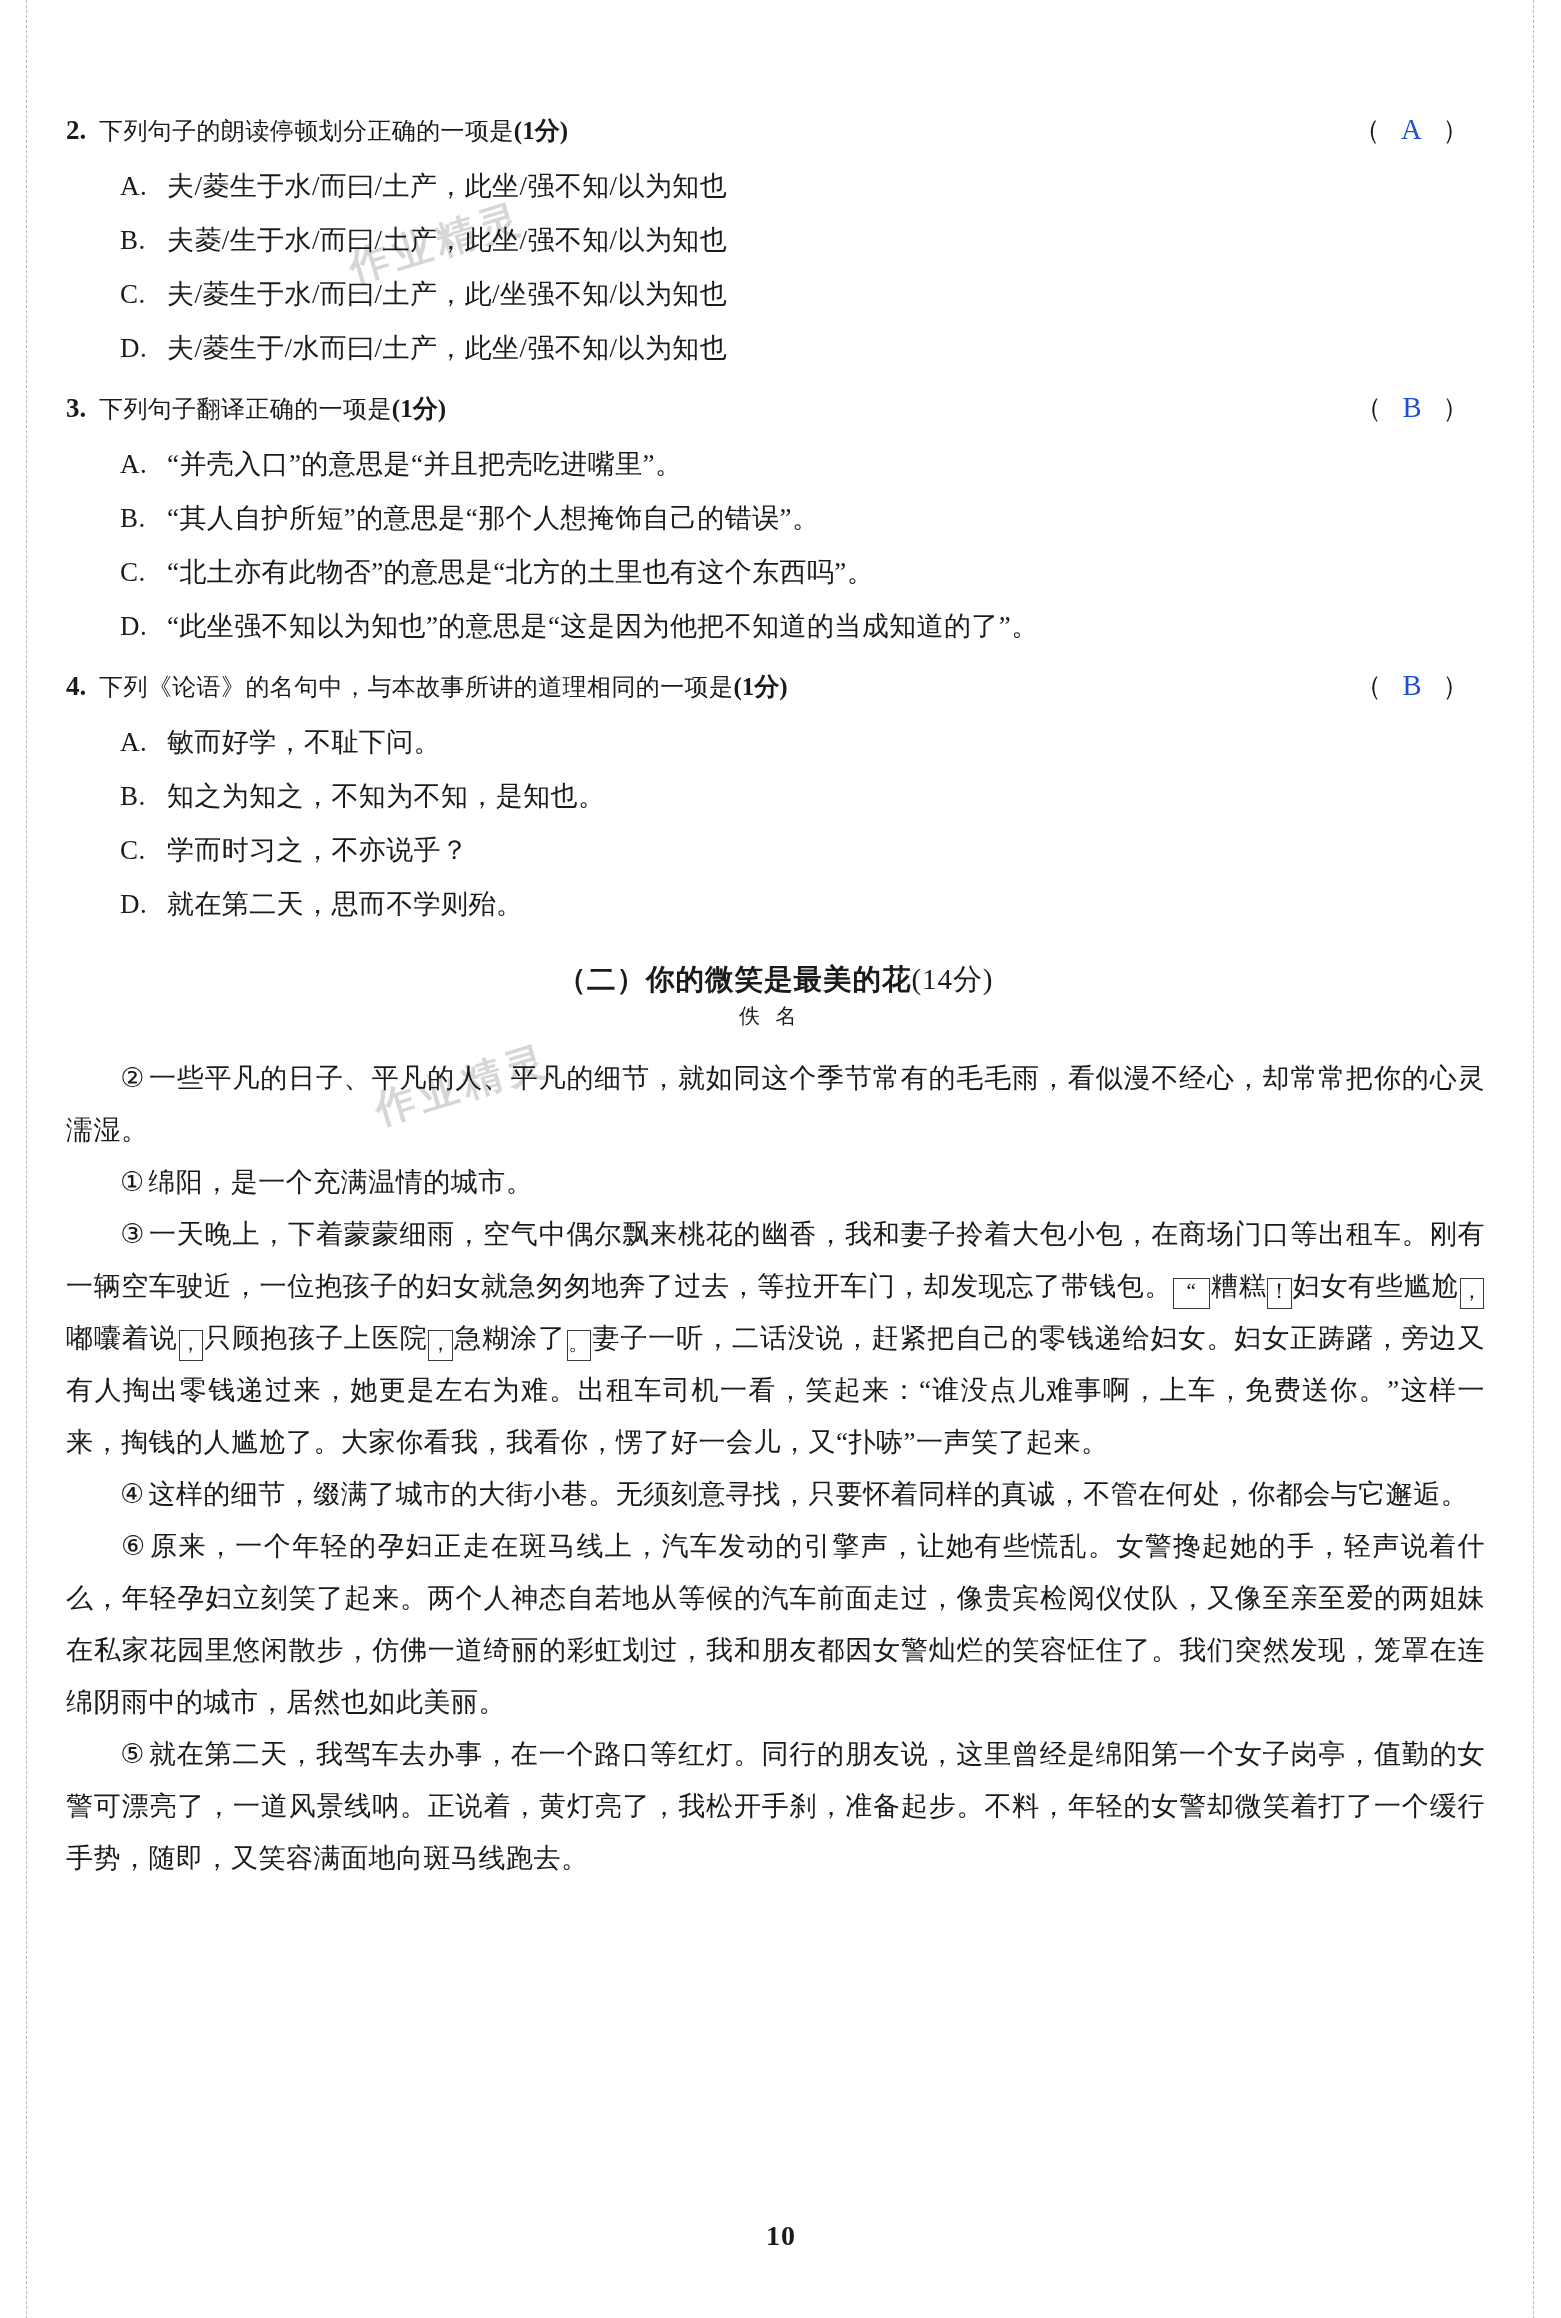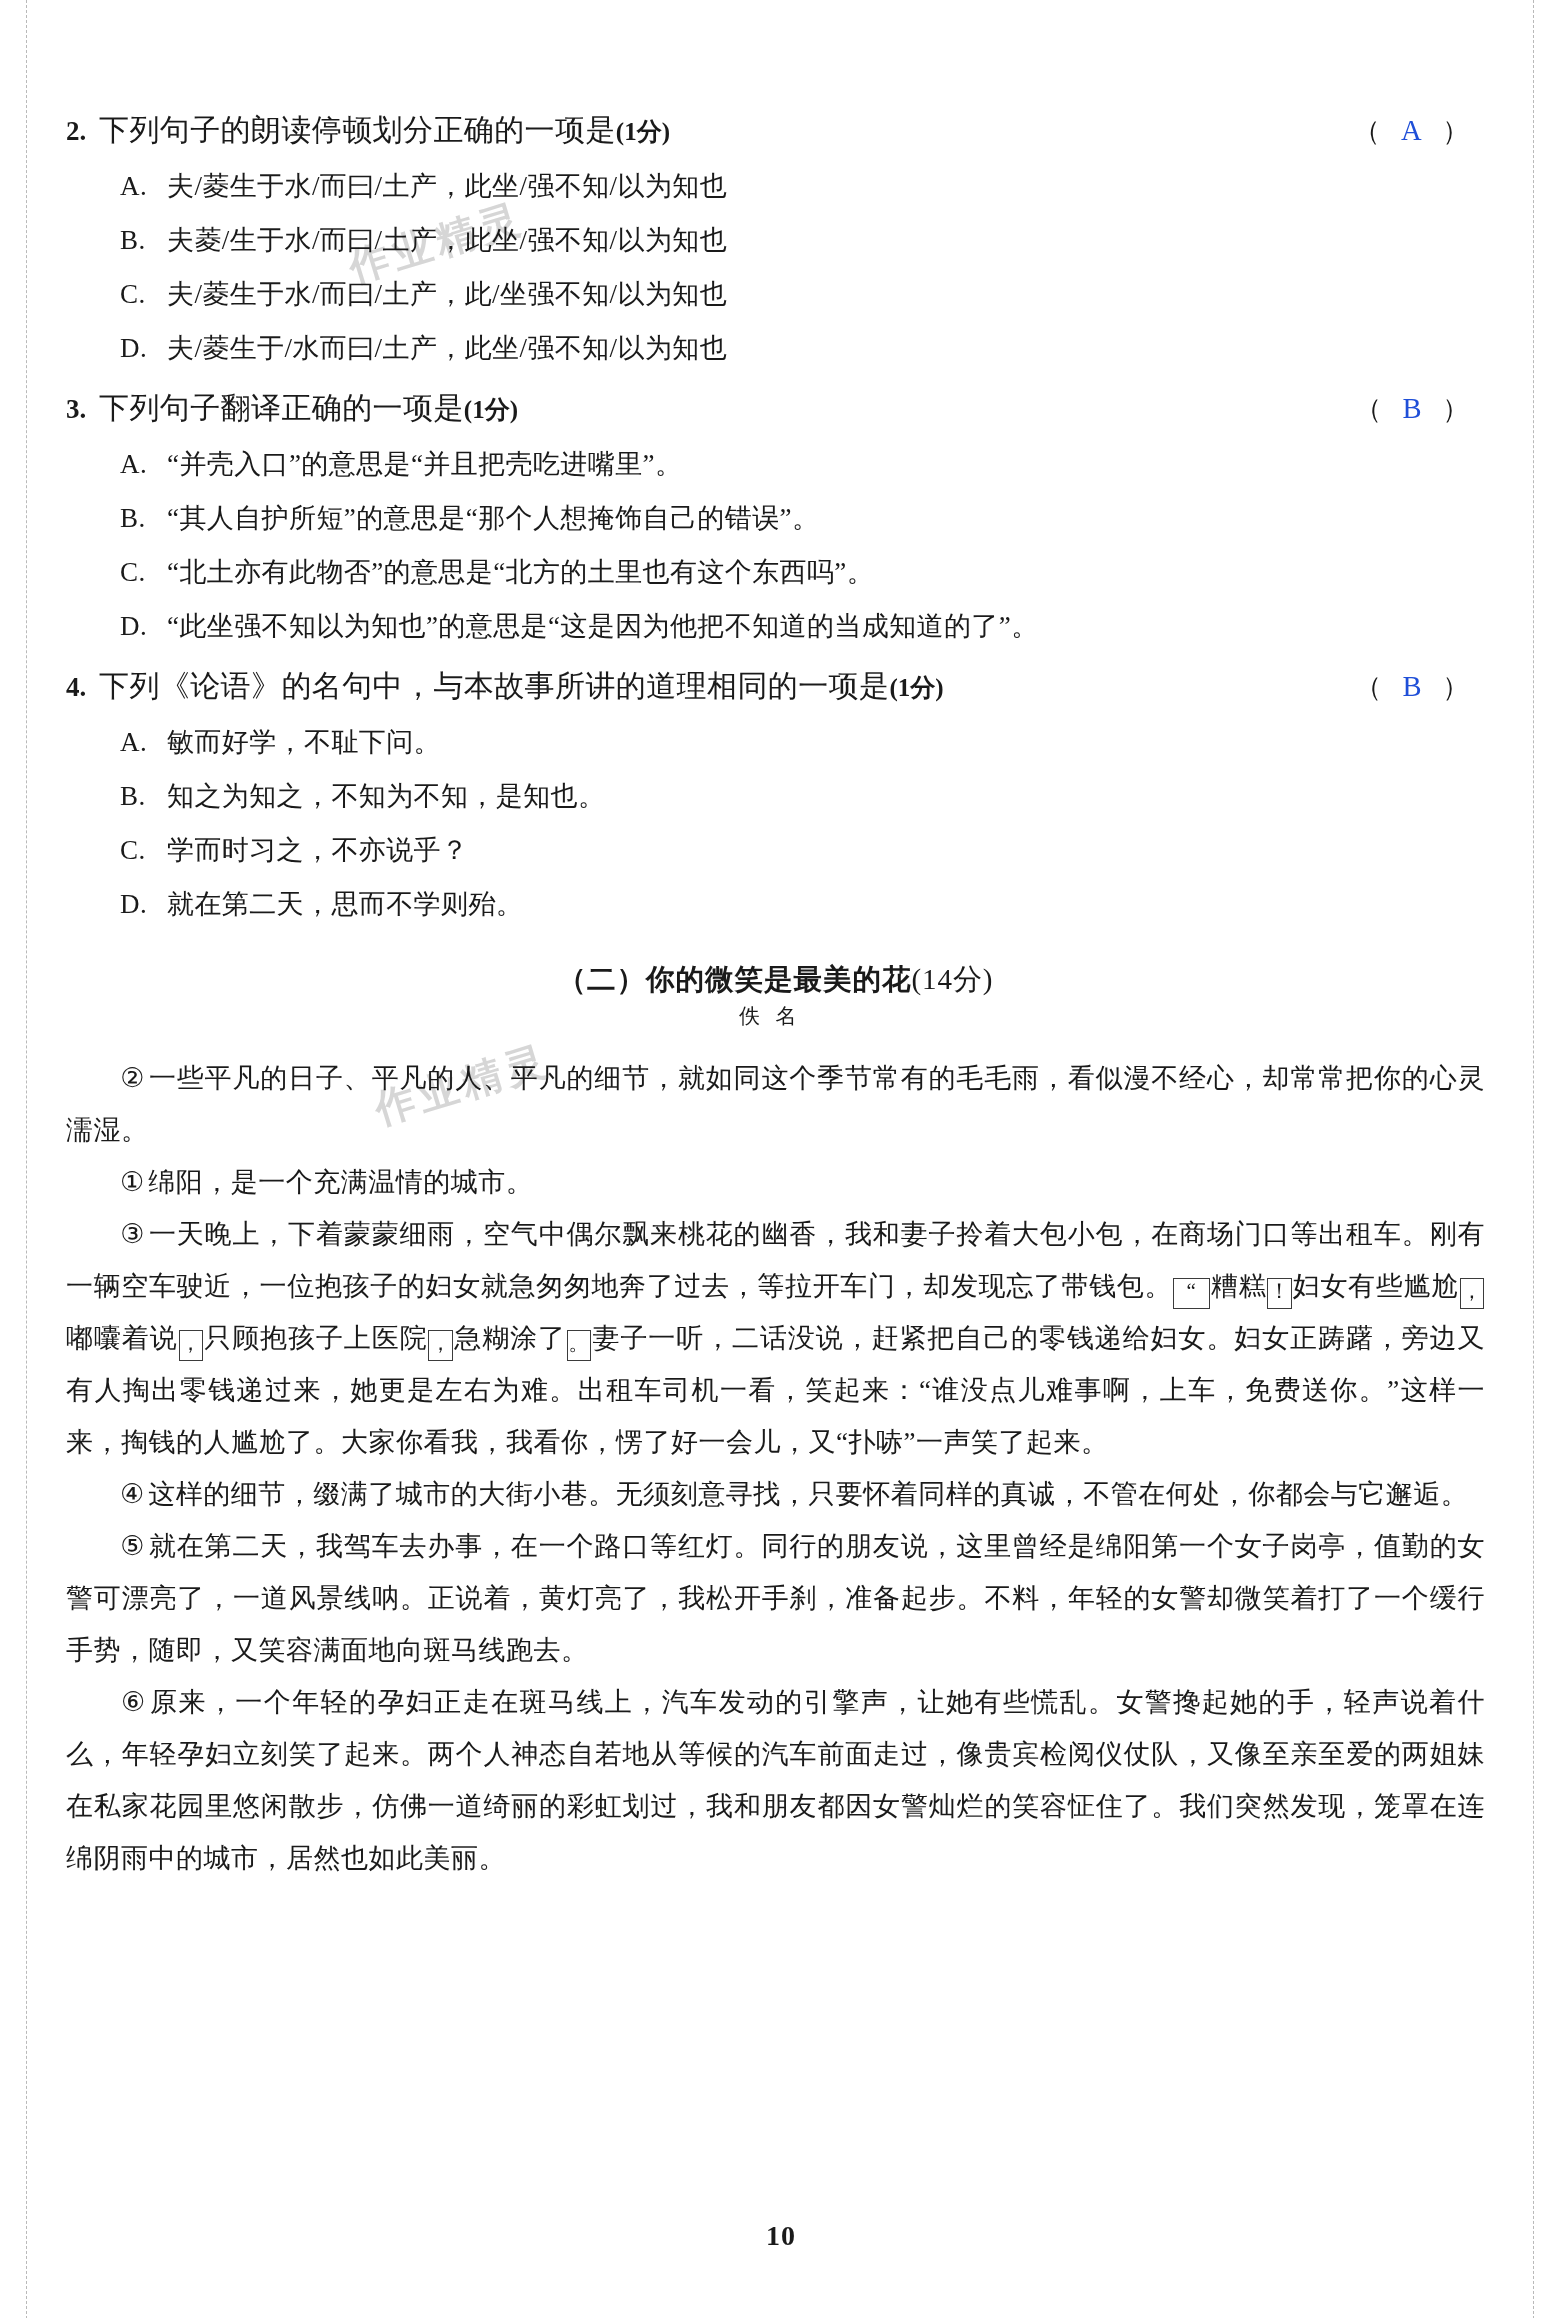--- a/index.html
+++ b/index.html
@@ -47,21 +47,21 @@
     line-height: 55px;
     white-space: nowrap;
   }
   .q-num {
     font-weight: bold;
     font-size: 27px;
     width: 33px;
     flex: 0 0 33px;
   }
   .q-text {
-    font-size: 30px;
+    font-size: 24px;
     letter-spacing: 0.4px;
   }
   .q-score { font-size: 25px; font-weight: bold; }
   .ans-paren {
     margin-left: auto;
     font-size: 27px;
     letter-spacing: 1.7px;
     padding-right: 14px;
   }
   .ans-letter {
@@ -266,24 +266,24 @@
 
     <p class="para">
       <span class="indent"></span><span class="mark">③</span><span>一天晚上，下着蒙蒙细雨，空气中偶尔飘来桃花的幽香，我和妻子拎着大包小包，在商场门口等出租车。刚有一辆空车驶近，一位抱孩子的妇女就急匆匆地奔了过去，等拉开车门，却发现忘了带钱包。</span><span class="pbox wide"><span class="pm">“</span></span><span>糟糕</span><span class="pbox"><span class="pm">！</span></span><span>妇女有些尴尬</span><span class="pbox"><span class="pm">，</span></span><span>嘟囔着说</span><span class="pbox"><span class="pm">，</span></span><span>只顾抱孩子上医院</span><span class="pbox"><span class="pm">，</span></span><span>急糊涂了</span><span class="pbox"><span class="pm">。</span></span><span>妻子一听，二话没说，赶紧把自己的零钱递给妇女。妇女正踌躇，旁边又有人掏出零钱递过来，她更是左右为难。出租车司机一看，笑起来：“谁没点儿难事啊，上车，免费送你。”这样一来，掏钱的人尴尬了。大家你看我，我看你，愣了好一会儿，又“扑哧”一声笑了起来。</span>
     </p>
 
     <p class="para">
       <span class="indent"></span><span class="mark">④</span><span>这样的细节，缀满了城市的大街小巷。无须刻意寻找，只要怀着同样的真诚，不管在何处，你都会与它邂逅。</span>
     </p>
 
     <p class="para">
+      <span class="indent"></span><span class="mark">⑥</span><span>原来，一个年轻的孕妇正走在斑马线上，汽车发动的引擎声，让她有些慌乱。女警搀起她的手，轻声说着什么，年轻孕妇立刻笑了起来。两个人神态自若地从等候的汽车前面走过，像贵宾检阅仪仗队，又像至亲至爱的两姐妹在私家花园里悠闲散步，仿佛一道绮丽的彩虹划过，我和朋友都因女警灿烂的笑容怔住了。我们突然发现，笼罩在连绵阴雨中的城市，居然也如此美丽。</span>
+    </p>
+
+    <p class="para">
       <span class="indent"></span><span class="mark">⑤</span><span>就在第二天，我驾车去办事，在一个路口等红灯。同行的朋友说，这里曾经是绵阳第一个女子岗亭，值勤的女警可漂亮了，一道风景线呐。正说着，黄灯亮了，我松开手刹，准备起步。不料，年轻的女警却微笑着打了一个缓行手势，随即，又笑容满面地向斑马线跑去。</span>
-    </p>
-
-    <p class="para">
-      <span class="indent"></span><span class="mark">⑥</span><span>原来，一个年轻的孕妇正走在斑马线上，汽车发动的引擎声，让她有些慌乱。女警搀起她的手，轻声说着什么，年轻孕妇立刻笑了起来。两个人神态自若地从等候的汽车前面走过，像贵宾检阅仪仗队，又像至亲至爱的两姐妹在私家花园里悠闲散步，仿佛一道绮丽的彩虹划过，我和朋友都因女警灿烂的笑容怔住了。我们突然发现，笼罩在连绵阴雨中的城市，居然也如此美丽。</span>
     </p>
 
   </div>
 
   <div class="page-num">10</div>
 </div>
 
 
 </body></html>

